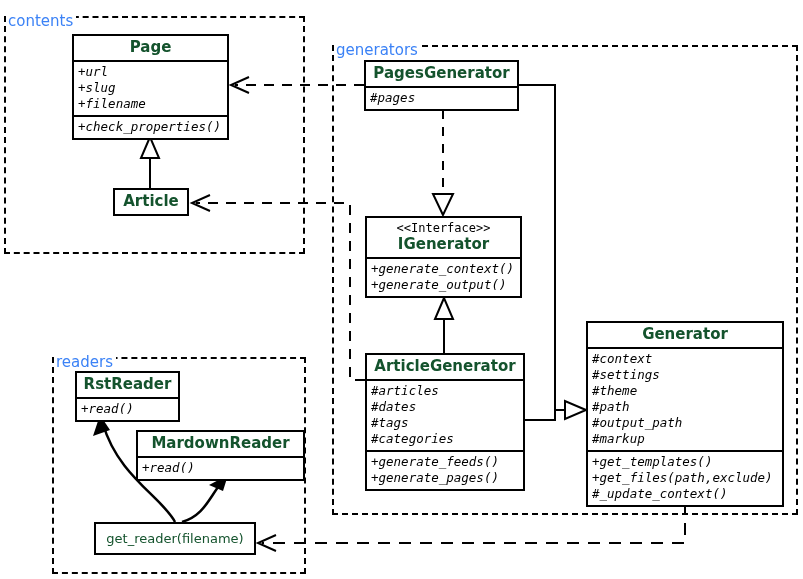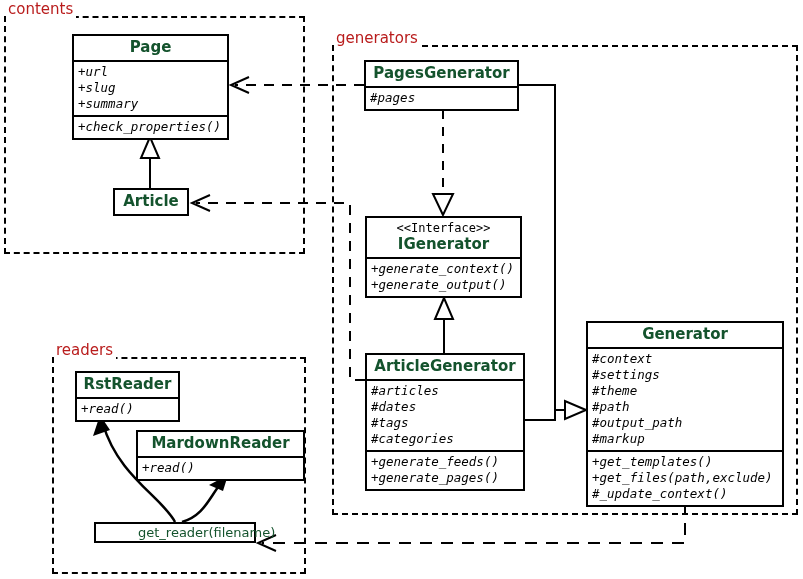--- a/index.html
+++ b/index.html
@@ -29,23 +29,23 @@
   .package {
     position: absolute;
     border: 2px dashed #000;
     box-sizing: border-box;
     background: transparent;
   }
   .pkg-label {
     position: absolute;
     font-family: "DejaVu Sans", sans-serif;
     font-size: 15px;
-    color: #b91c1c;
-    background: #ffffff;
-    padding: 0 3px 0 2px;
+    color: #3b82f6;
+    background: #ffffff;
+    padding: 12px 3px 0 2px;
     white-space: nowrap;
     line-height: 18px;
   }
   
   .uml {
     position: absolute;
     border: 2px solid #000;
     background: #ffffff;
     box-sizing: border-box;
     z-index: 5;
@@ -78,22 +78,21 @@
     font-family: "DejaVu Sans Mono", monospace;
     font-size: 12.5px;
     line-height: 16px;
     color: #000;
     white-space: nowrap;
   }
   .uml.plain .name {
     font-weight: normal;
     font-family: "DejaVu Sans", sans-serif;
     font-size: 13px;
-    padding: 0 10px;
-    margin-left: 32px;
+    padding: 6px 10px;
   }
 </style>
 </head>
 <body>
 
 <div id="canvas">
 
   <svg class="layer" viewBox="0 0 803 579" xmlns="http://www.w3.org/2000/svg">
 
      Page : generalization (solid, hollow triangle) --&gt;
@@ -166,21 +165,21 @@
 
   <div class="package" style="left:52px; top:357px; width:254px; height:217px;
               border-style:dashed; border-width:2px;"></div>
   <div class="pkg-label" style="left:54px; top:341px;">readers</div>
 
   <div class="uml" style="left:72px; top:34px; width:157px;">
     <div class="name">Page</div>
     <div class="compart">
       <div>+url</div>
       <div>+slug</div>
-      <div>+summary</div>
+      <div>+filename</div>
     </div>
     <div class="compart">
       <div>+check_properties()</div>
     </div>
   </div>
 
   <div class="uml" style="left:113px; top:188px; width:76px;">
     <div class="name">Article</div>
   </div>
 

